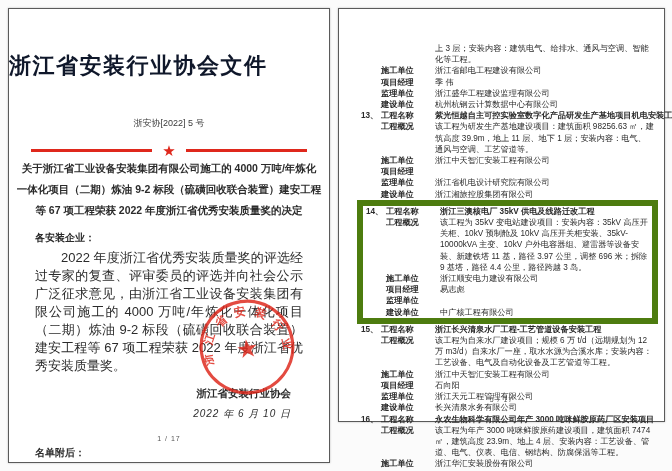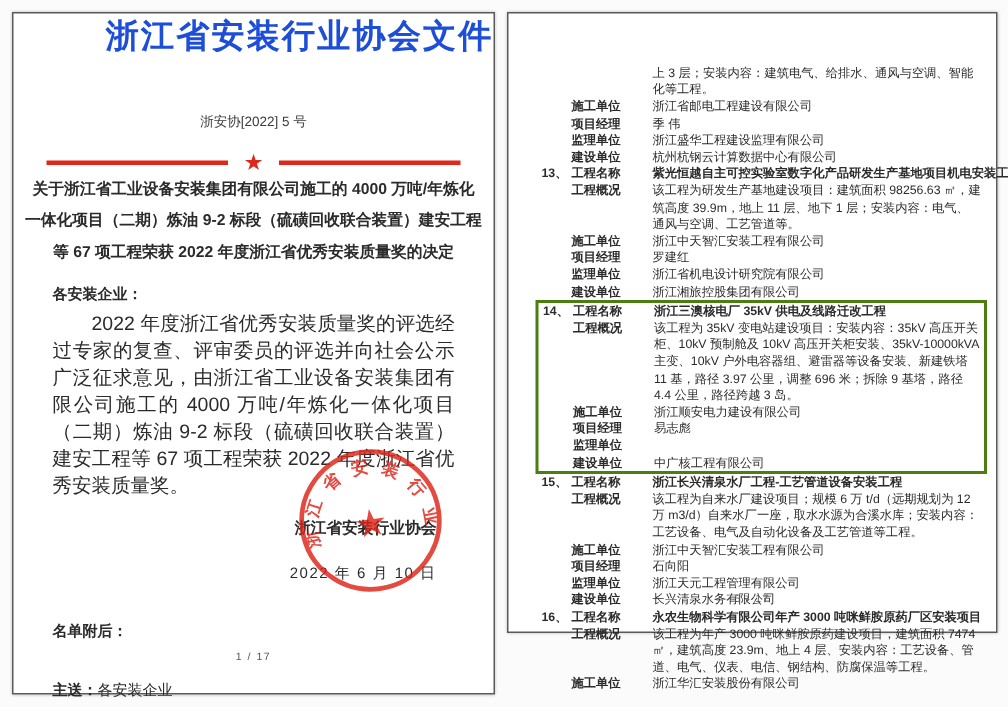--- a/index.html
+++ b/index.html
@@ -4,50 +4,50 @@
 <style>
   * { margin:0; padding:0; box-sizing:border-box; }
   html,body { width:672px; height:471px; overflow:hidden; background:#fbfbfb;
     font-family:"Liberation Sans","DejaVu Sans",sans-serif; color:#2b2b2b; }
   .page { position:absolute; top:8px; background:#fff; border:1px solid #5a5a5a;
     box-shadow:0 0 2px rgba(0,0,0,.25); }
   .page-left  { left:8px;  width:322px; height:455px; }
   .page-right { left:338px; width:327px; height:414px; }
 
   
-  .doc-title { text-align:right; font-weight:bold;
-    font-size:22px; letter-spacing:1.5px; color:#1d4ed8; white-space:nowrap; }
+  .doc-title { margin-top:42px; text-align:left; font-weight:bold;
+    font-size:22px; letter-spacing:1.5px; color:#0f172a; white-space:nowrap; }
   .doc-number { margin-top:36px; text-align:center; font-size:9px; color:#3a3a3a; }
   .red-rule { margin:13px auto 0; width:86%; display:flex; align-items:center; }
   .red-rule .bar { flex:1; height:3px; background:#df281c; }
   .red-rule .star { color:#df281c; font-size:15px; line-height:1; padding:0 10px; }
   .doc-heading { margin-top:0; text-align:center; font-weight:bold;
     font-size:10.5px; line-height:21px; white-space:nowrap; }
   .salutation { margin:10px 26px 0; font-weight:bold; font-size:10px; }
   .doc-body { margin:4px 26px 0; font-size:13px; line-height:18px;
     text-indent:2em; text-align:justify; }
   .sign-block { margin:12px 38px 0 0; text-align:right; position:relative; z-index:1; }
   .sign-org  { font-weight:bold; font-size:10.5px; }
-  .sign-date { margin-top:16px; font-size:10px; letter-spacing:1px; }
+  .sign-date { margin-top:6px; font-size:10px; letter-spacing:1px;font-style:italic; }
   .seal { position:absolute; left:188px; top:288px; width:100px; height:100px;
     opacity:.82; z-index:2; transform:rotate(-8deg); pointer-events:none; }
   .notes { margin:16px 26px 0; font-size:10px; }
   .notes .note-row { margin-top:25px; }
   .notes b { font-weight:bold; }
   .footer { position:absolute; bottom:20px; width:100%; text-align:center;
     font-size:7px; color:#555; letter-spacing:1px; }
 
   
   .list { padding-top:34px; font-size:8.2px; line-height:11.2px; }
   .row { display:flex; padding:0 10px 0 22px; }
   .row .no  { width:20px; flex-shrink:0; font-weight:bold; }
   .row .lbl { width:54px; flex-shrink:0; font-weight:bold; }
   .row .val { flex:1; }
   .row .val.bold { font-weight:bold; white-space:nowrap; }
-  .hl-box { border:2px solid #4d7c0f; margin:0 6px 0 18px; }
+  .hl-box { border:6px solid #4d7c0f; margin:0 6px 0 18px; }
   .hl-box .row { padding:0 3px; }
   .footer-r { position:absolute; bottom:18px; width:100%; text-align:center;
     font-size:7px; color:#555; letter-spacing:1px; }
 </style>
 </head>
 <body>
 
 <div class="page page-left">
   <div class="doc-title">浙江省安装行业协会文件</div>
   <div class="doc-number">浙安协[2022] 5 号</div>
@@ -127,21 +127,20 @@
           <span class="val">该工程为研发生产基地建设项目：建筑面积 98256.63 ㎡，建筑高度 39.9m，地上 11 层、地下 1 层；安装内容：电气、通风与空调、工艺管道等。</span>
         </div>
       <div class="row">
           <span class="no"></span>
           <span class="lbl">施工单位</span>
           <span class="val">浙江中天智汇安装工程有限公司</span>
         </div>
       <div class="row">
           <span class="no"></span>
           <span class="lbl">项目经理</span>
-          <span class="val">罗建红</span>
         </div>
       <div class="row">
           <span class="no"></span>
           <span class="lbl">监理单位</span>
           <span class="val">浙江省机电设计研究院有限公司</span>
         </div>
       <div class="row">
           <span class="no"></span>
           <span class="lbl">建设单位</span>
           <span class="val">浙江湘旅控股集团有限公司</span>

